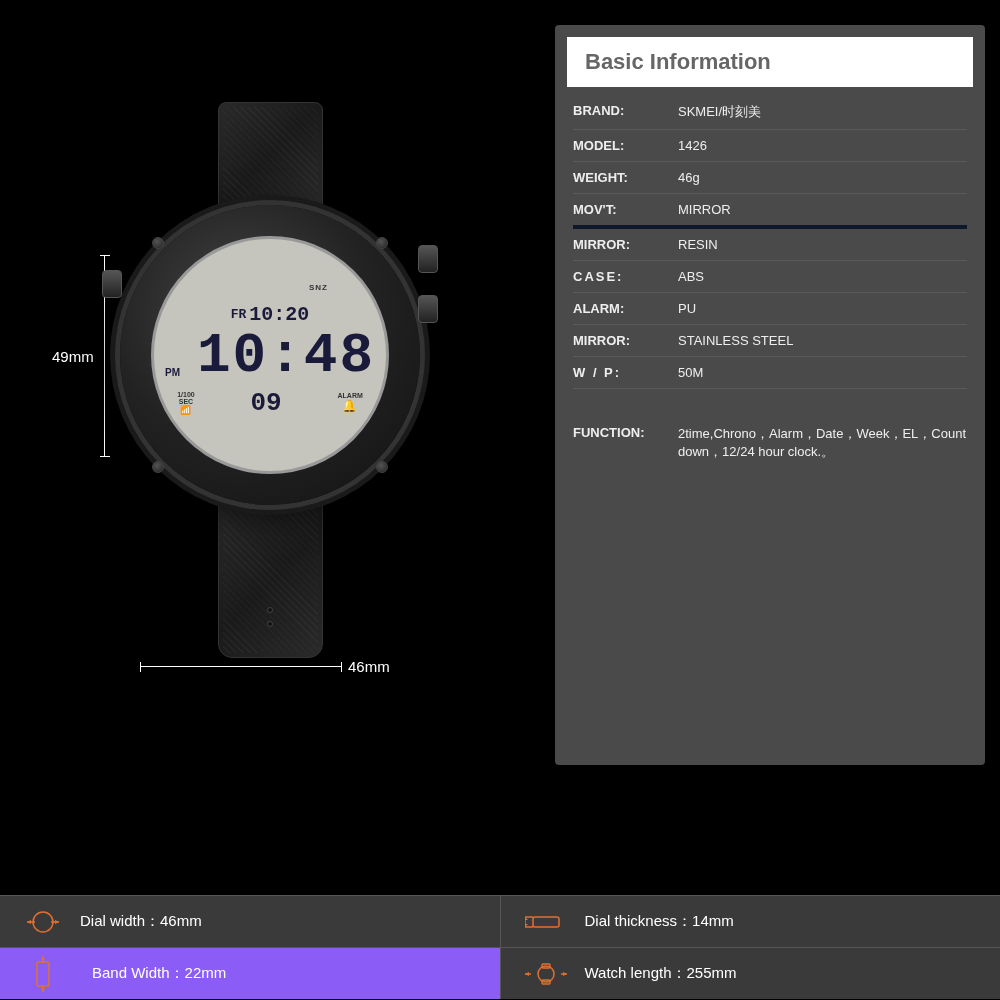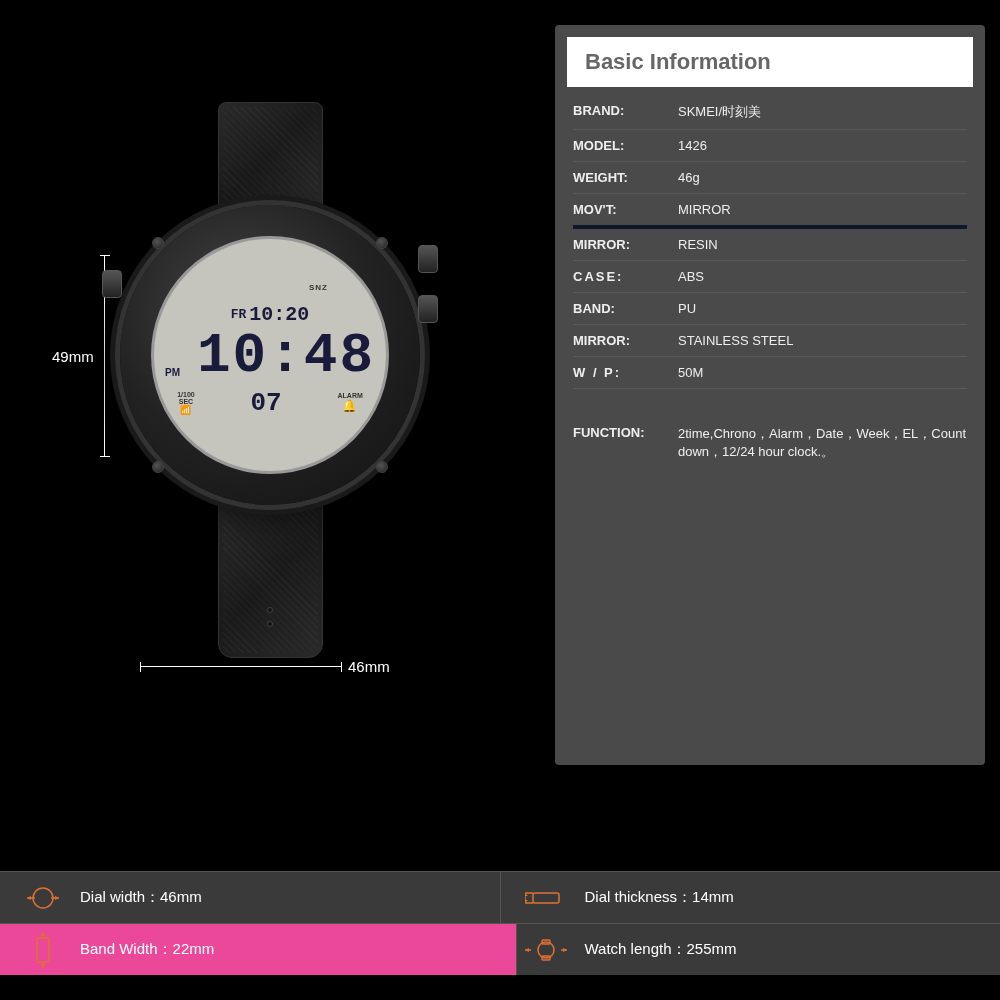--- a/index.html
+++ b/index.html
@@ -107,21 +107,21 @@
               <span style="font-size:10px;color:#1a1a3a;font-weight:bold;margin-bottom:6px;">PM</span>
               <span style="font-size:56px;font-weight:900;color:#1a1a3a;font-family:'Courier New',monospace;letter-spacing:2px;line-height:1;">10:48</span>
             </div>
 
             <div style="display:flex;align-items:center;justify-content:space-between;width:80%;margin-top:2px;">
               <div style="display:flex;flex-direction:column;align-items:center;">
                 <span style="font-size:7px;color:#333;font-weight:bold;text-align:center;white-space:pre-line;">1/100
 SEC</span>
                 <span style="font-size:9px;color:#333;">📶</span>
               </div>
-              <span style="font-size:26px;font-weight:bold;color:#1a1a3a;font-family:'Courier New',monospace;">07</span>
+              <span style="font-size:26px;font-weight:bold;color:#1a1a3a;font-family:'Courier New',monospace;">09</span>
               <div style="display:flex;flex-direction:column;align-items:center;">
                 <span style="font-size:7px;color:#333;font-weight:bold;">ALARM</span>
                 <span style="font-size:12px;color:#333;">🔔</span>
               </div>
             </div>
 
           </div>
         </div>
 
         <div style="width:105px;height:155px;background:linear-gradient(135deg,#2a2a2a,#1a1a1a,#2a2a2a);border-radius:0 0 14px 14px;border:1px solid #333;position:relative;z-index:1;margin-top:-2px;">
@@ -171,21 +171,21 @@
         </div>
         <div style="display:flex;padding:8px 0;border-bottom:1px solid #5a5a5a;">
           <span style="font-weight:bold;color:#eee;font-size:13px;min-width:105px;">MIRROR:</span>
           <span style="color:#eee;font-size:13px;">RESIN</span>
         </div>
         <div style="display:flex;padding:8px 0;border-bottom:1px solid #5a5a5a;">
           <span style="font-weight:bold;color:#eee;font-size:13px;min-width:105px;letter-spacing:2px;">CASE:</span>
           <span style="color:#eee;font-size:13px;">ABS</span>
         </div>
         <div style="display:flex;padding:8px 0;border-bottom:1px solid #5a5a5a;">
-          <span style="font-weight:bold;color:#eee;font-size:13px;min-width:105px;">BAND:</span>
+          <span style="font-weight:bold;color:#eee;font-size:13px;min-width:105px;">ALARM:</span>
           <span style="color:#eee;font-size:13px;">PU</span>
         </div>
         <div style="display:flex;padding:8px 0;border-bottom:1px solid #5a5a5a;">
           <span style="font-weight:bold;color:#eee;font-size:13px;min-width:105px;">MIRROR:</span>
           <span style="color:#eee;font-size:13px;">STAINLESS STEEL</span>
         </div>
         <div style="display:flex;padding:8px 0;border-bottom:1px solid #5a5a5a;">
           <span style="font-weight:bold;color:#eee;font-size:13px;min-width:105px;letter-spacing:2px;">W / P:</span>
           <span style="color:#eee;font-size:13px;">50M</span>
         </div>
@@ -193,21 +193,21 @@
           <span style="font-weight:bold;color:#eee;font-size:13px;min-width:105px;">FUNCTION:</span>
           <span style="color:#eee;font-size:13px;flex:1;min-width:200px;">2time,Chrono，Alarm，Date，Week，EL，Count down，12/24 hour clock.。</span>
         </div>
 
 
       </div>
     </div>
 
   </div>
 
-  <div style="position:absolute;bottom:0;left:0;width:100%;height:129px;">
+  <div style="position:absolute;bottom:0;left:0;width:100%;height:105px;">
 
     <div style="display:flex;height:52px;width:100%;border-top:1px solid #555;">
 
       <div style="flex:1;background:#3a3a3a;display:flex;align-items:center;padding:0 24px;gap:18px;border-right:1px solid #555;">
         <div style="color:#e07030;font-size:26px;min-width:38px;display:flex;align-items:center;justify-content:center;">
 
           <svg width="36" height="28" viewBox="0 0 36 28" fill="none">
             <circle cx="18" cy="14" r="10" stroke="#e07030" stroke-width="1.5" fill="none"></circle>
             <line x1="2" y1="14" x2="10" y2="14" stroke="#e07030" stroke-width="1.5"></line>
             <polygon points="2,14 6,12 6,16" fill="#e07030"></polygon>
@@ -229,35 +229,35 @@
             <polygon points="0,6 3,9 -3,9" fill="#e07030"></polygon>
             <polygon points="0,16 3,13 -3,13" fill="#e07030"></polygon>
           </svg>
         </div>
         <span style="color:#fff;font-size:15px;">Dial thickness：14mm</span>
       </div>
     </div>
 
     <div style="display:flex;height:52px;width:100%;border-top:1px solid #555;">
 
-      <div style="flex:1;background:#ec4899;display:flex;align-items:center;padding:0 24px;gap:18px;border-right:1px solid #555;">
+      <div style="flex:1;background:#8b5cf6;display:flex;align-items:center;padding:0 24px;gap:30px;border-right:1px solid #555;">
         <div style="color:#e07030;font-size:26px;min-width:38px;display:flex;align-items:center;justify-content:center;">
 
           <svg width="28" height="36" viewBox="0 0 28 36" fill="none">
             <rect x="8" y="6" width="12" height="24" rx="1" stroke="#e07030" stroke-width="1.5" fill="none"></rect>
             <line x1="14" y1="0" x2="14" y2="6" stroke="#e07030" stroke-width="1.5"></line>
             <line x1="14" y1="30" x2="14" y2="36" stroke="#e07030" stroke-width="1.5"></line>
             <polygon points="14,0 12,4 16,4" fill="#e07030"></polygon>
             <polygon points="14,36 12,32 16,32" fill="#e07030"></polygon>
           </svg>
         </div>
         <span style="color:#fff;font-size:15px;">Band Width：22mm</span>
       </div>
 
-      <div style="flex:1;background:#3a3a3a;display:flex;align-items:center;padding:0 8px;gap:18px;">
+      <div style="flex:1;background:#3a3a3a;display:flex;align-items:center;padding:0 24px;gap:18px;">
         <div style="color:#e07030;font-size:26px;min-width:38px;display:flex;align-items:center;justify-content:center;">
 
           <svg width="42" height="28" viewBox="0 0 42 28" fill="none">
             <circle cx="21" cy="14" r="8" stroke="#e07030" stroke-width="1.5" fill="none"></circle>
             <rect x="17" y="4" width="8" height="4" rx="1" stroke="#e07030" stroke-width="1.5" fill="none"></rect>
             <rect x="17" y="20" width="8" height="4" rx="1" stroke="#e07030" stroke-width="1.5" fill="none"></rect>
             <line x1="0" y1="14" x2="6" y2="14" stroke="#e07030" stroke-width="1.5"></line>
             <polygon points="0,14 4,12 4,16" fill="#e07030"></polygon>
             <line x1="36" y1="14" x2="42" y2="14" stroke="#e07030" stroke-width="1.5"></line>
             <polygon points="42,14 38,12 38,16" fill="#e07030"></polygon>

